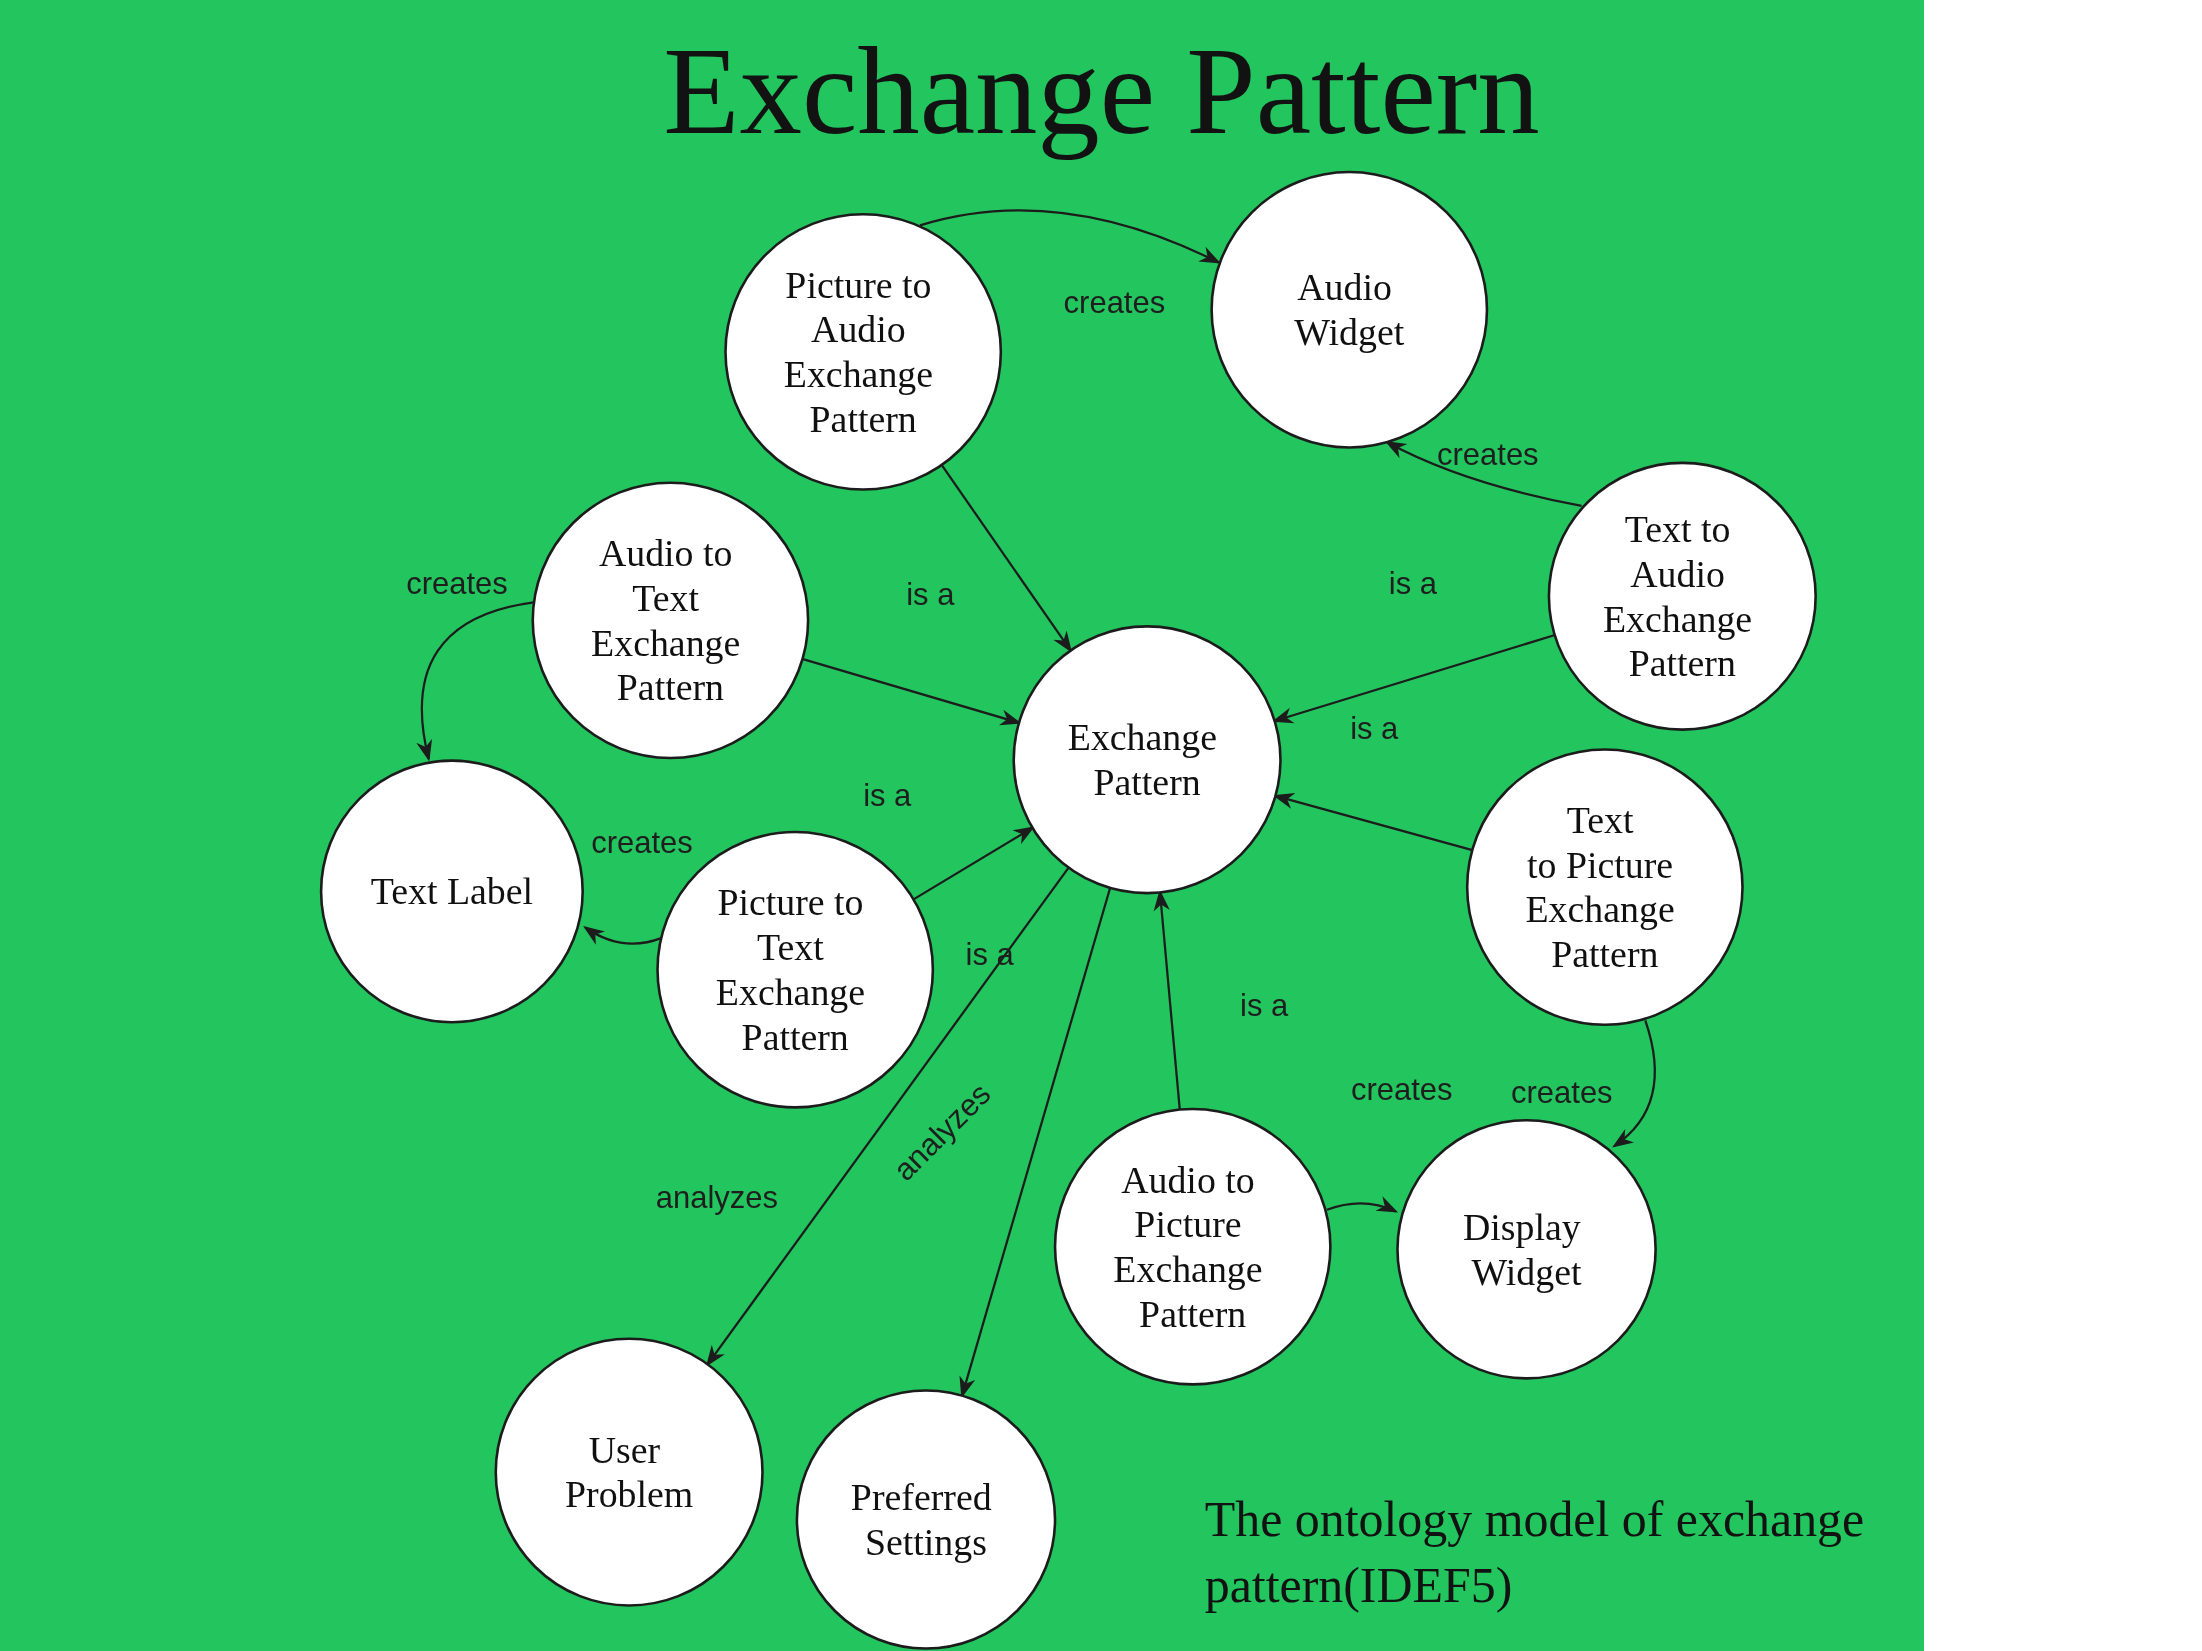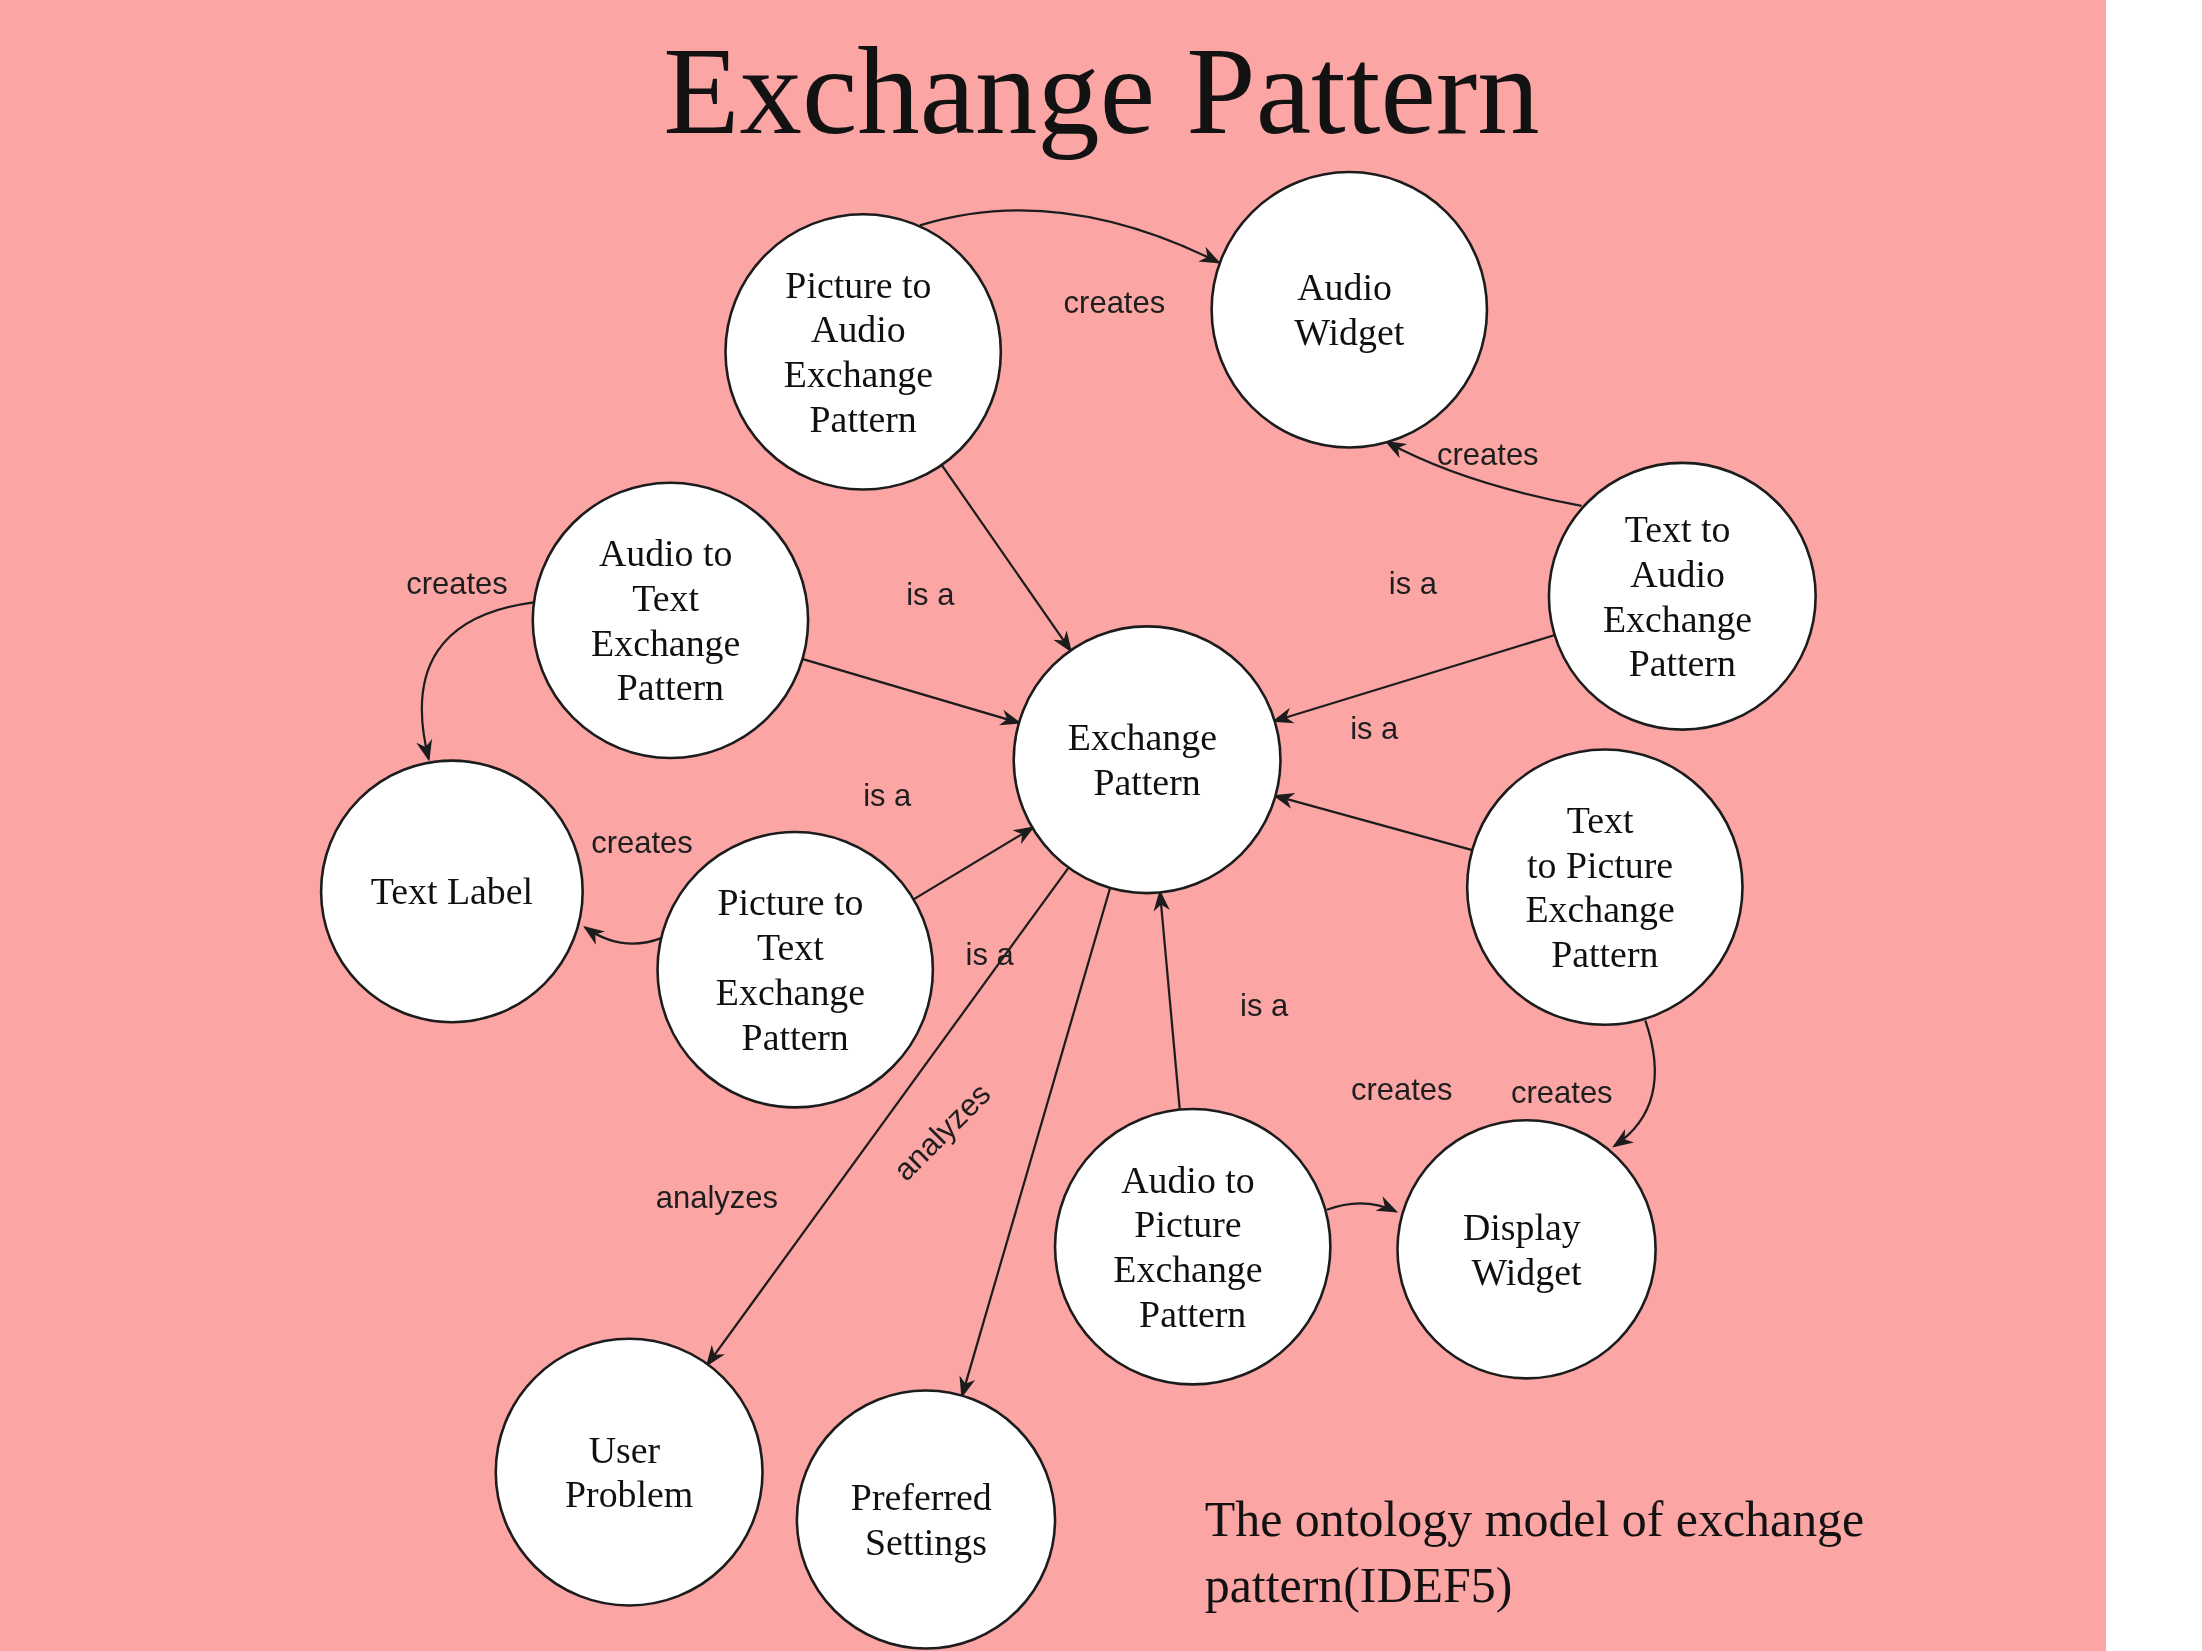--- a/index.html
+++ b/index.html
@@ -1,16 +1,16 @@
 <!DOCTYPE html>
 <html style="font-size:13.8px"><head>
 <meta charset="utf-8">
 <style>
   html,body{margin:0;padding:0;background:#ffffff;}
-  .slide{position:relative;width:2106px;height:1652px;background:#fca5a5;overflow:hidden;}
+  .slide{position:relative;width:1924px;height:1652px;background:#22c55e;overflow:hidden;}
   svg{position:absolute;left:0;top:0;}
   .node{fill:#ffffff;stroke:#1c1c1c;stroke-width:3;}
   .edge{fill:none;stroke:#1c1c1c;stroke-width:2.6;}
   .node-text{font-family:"Liberation Serif","DejaVu Serif",serif;font-size:44px;fill:#101010;text-anchor:middle;}
   .edge-label{font-family:"Liberation Sans","DejaVu Sans",sans-serif;font-size:36px;fill:#1e1e1e;text-anchor:middle;}
   .title-text{font-family:"Liberation Serif","DejaVu Serif",serif;font-size:145px;fill:#121212;text-anchor:middle;}
   .caption-text{font-family:"Liberation Serif","DejaVu Serif",serif;font-size:58px;fill:#121212;text-anchor:start;}
   .page-number{font-family:"Liberation Serif","DejaVu Serif",serif;font-size:72px;fill:#121212;text-anchor:end;}
 </style>
 </head>

